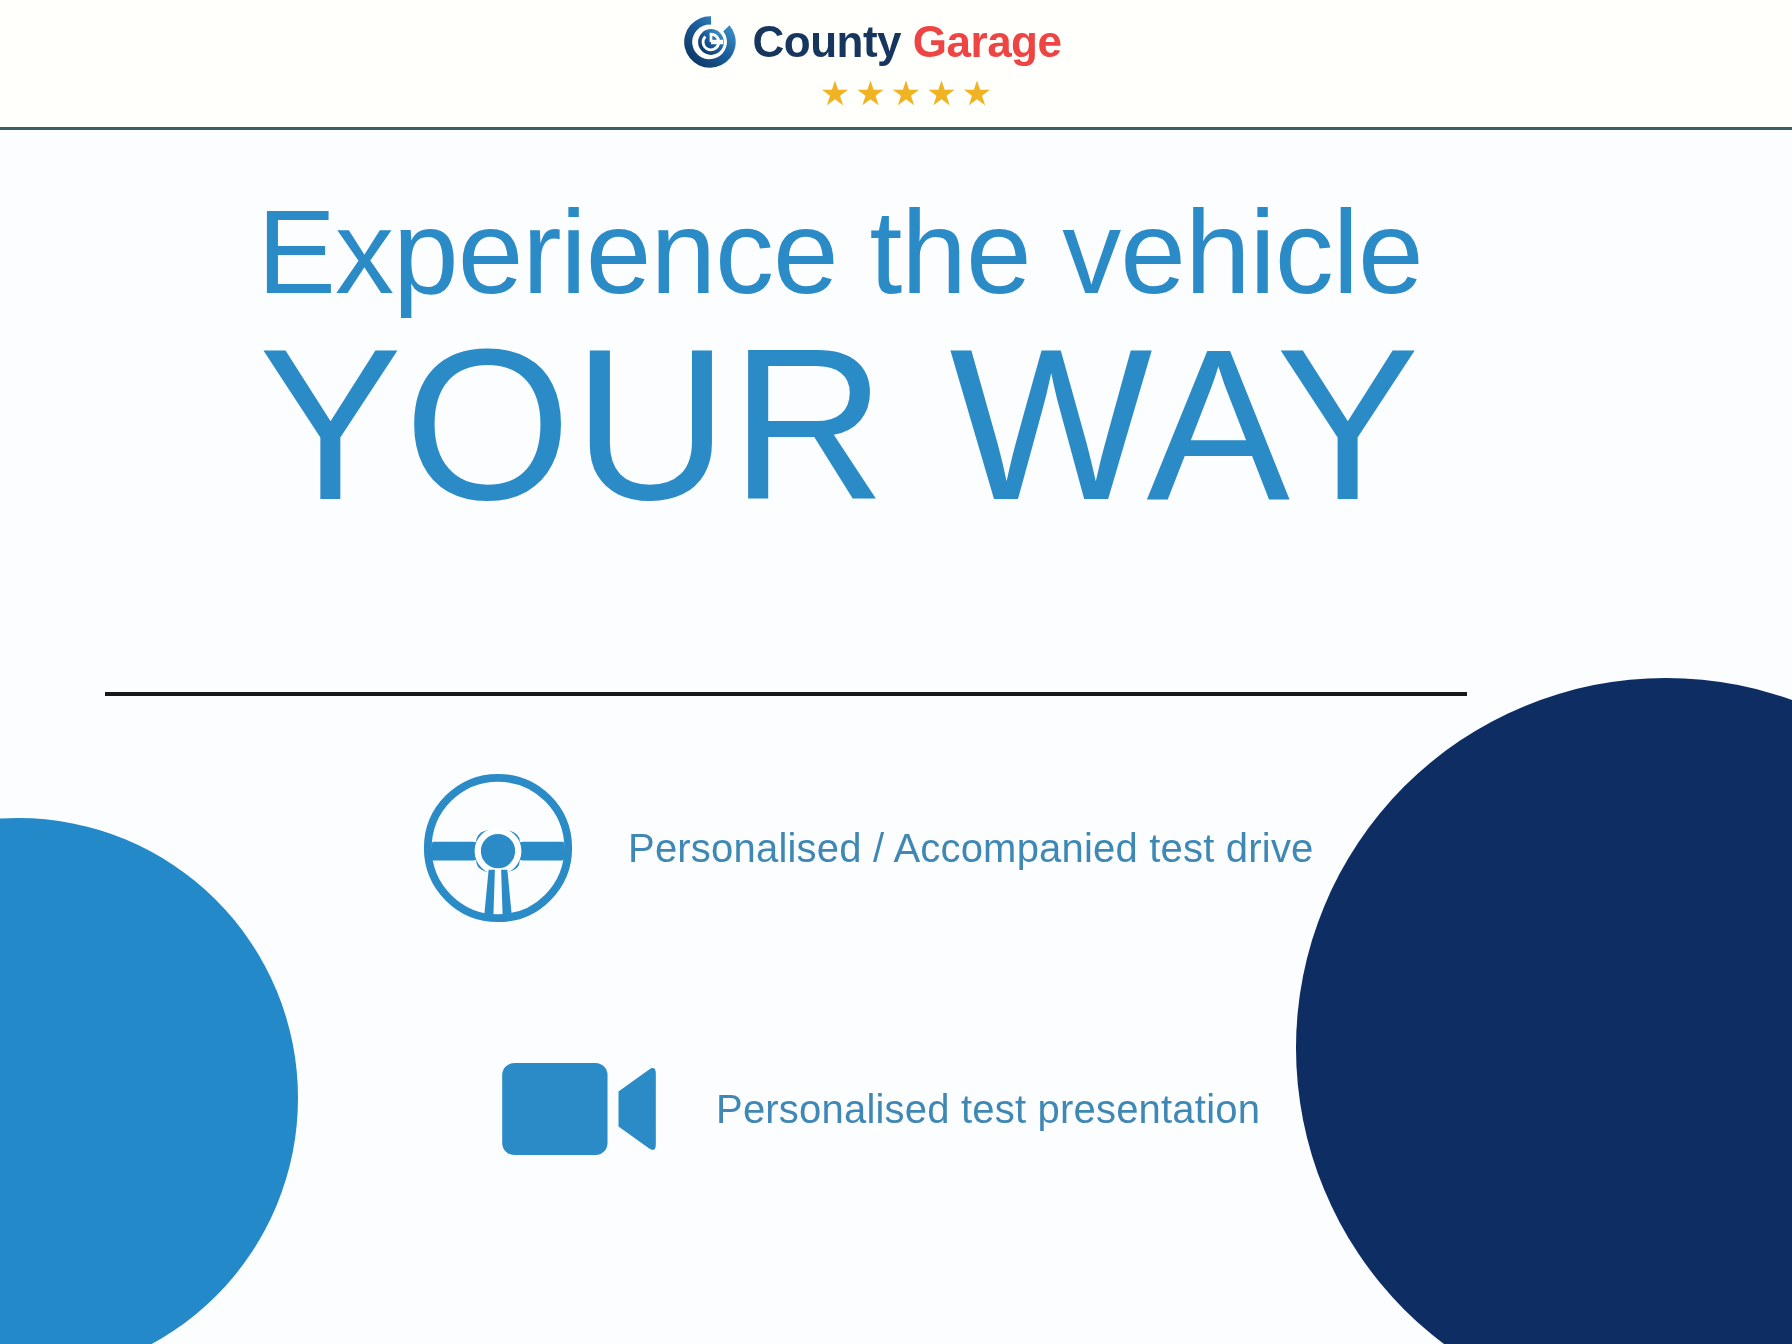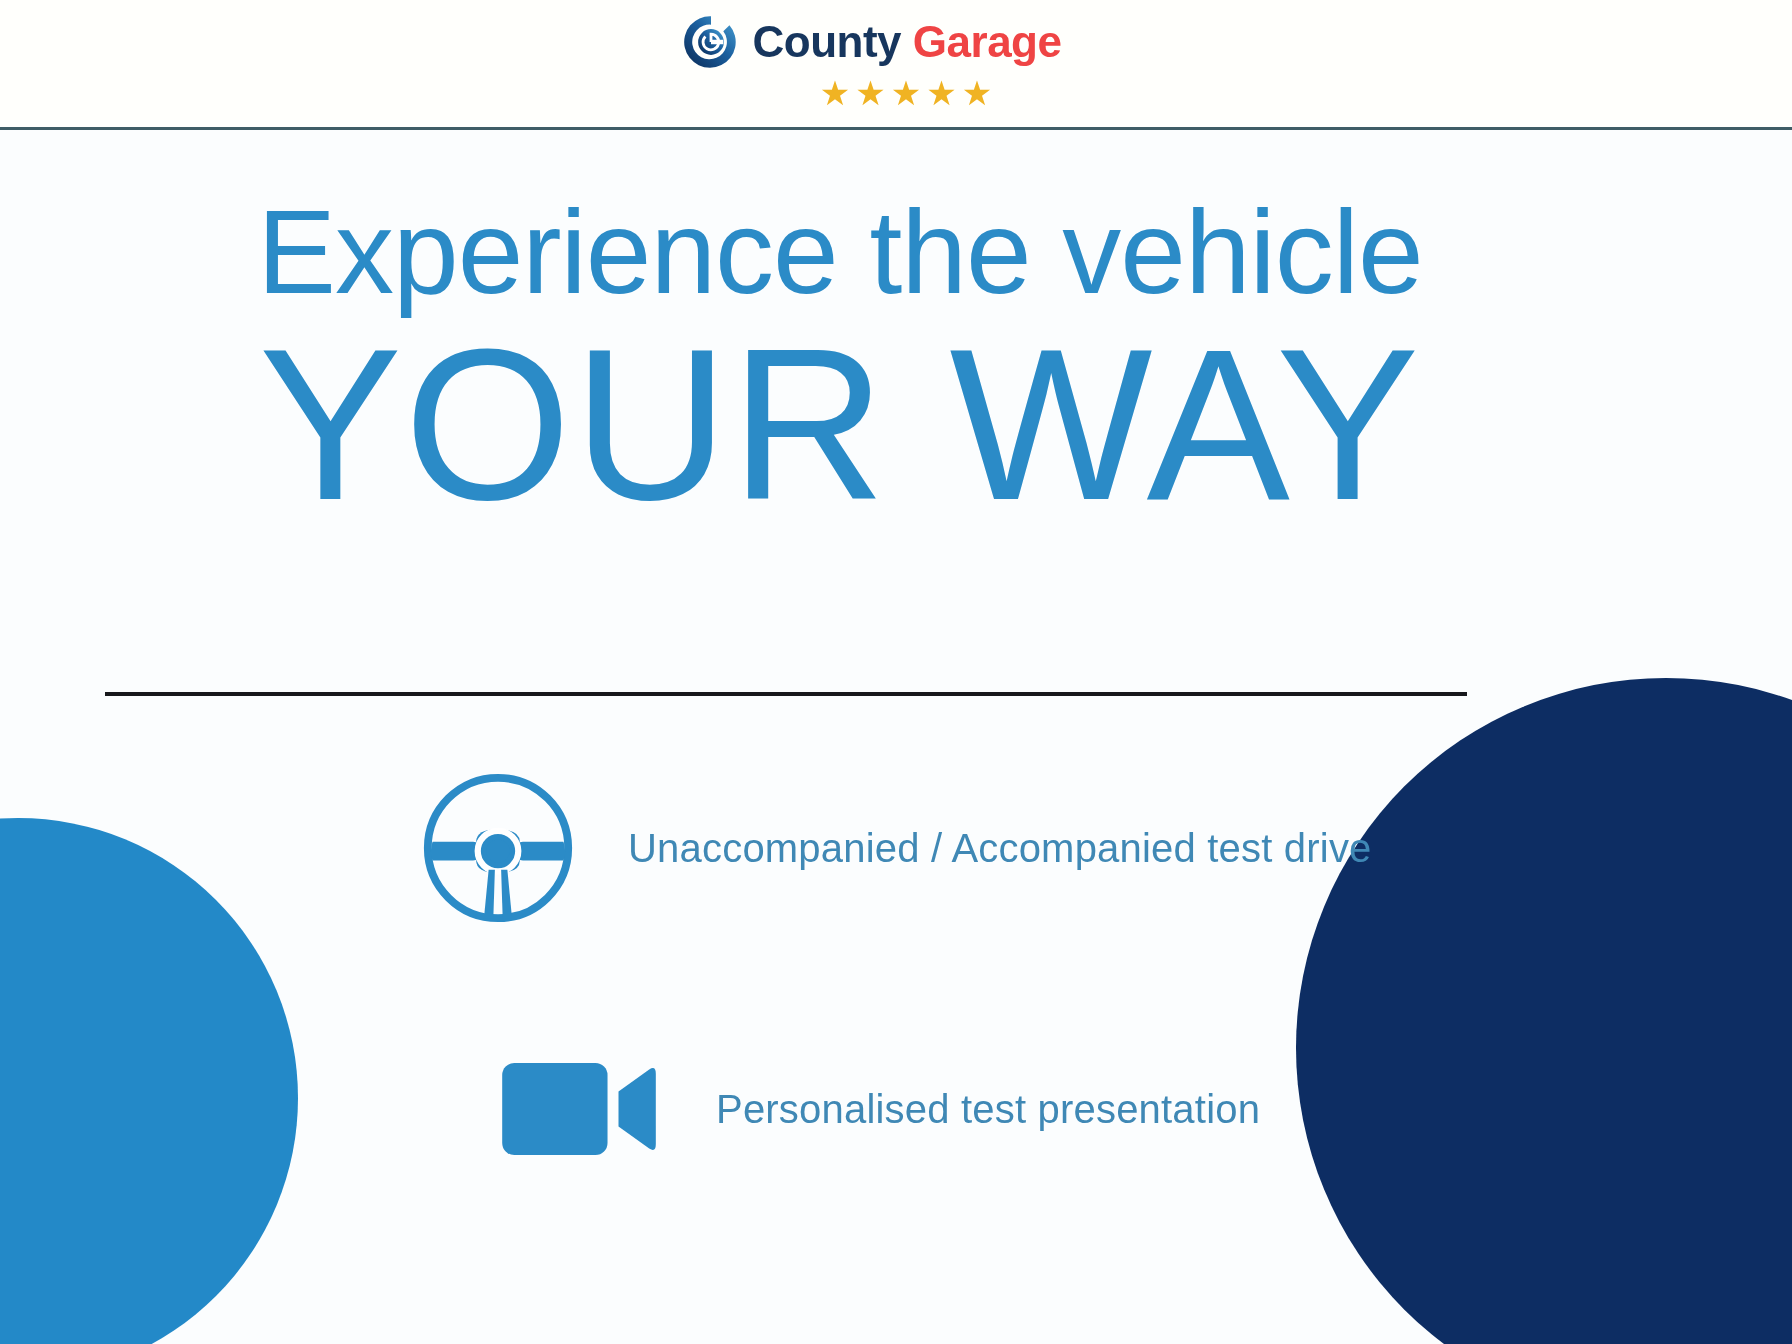--- a/index.html
+++ b/index.html
@@ -226,21 +226,21 @@
         <svg class="feature-icon icon-wheel" viewBox="0 0 100 100">
           <circle cx="50" cy="50" r="45" fill="none" stroke="#2b8bc7" stroke-width="5"></circle>
           <path d="M8 46 L34 46 Q38 46 40 50 L40 54 Q38 58 34 58 L8 58 Q6 52 8 46 Z" fill="#2b8bc7"></path>
           <path d="M92 46 L66 46 Q62 46 60 50 L60 54 Q62 58 66 58 L92 58 Q94 52 92 46 Z" fill="#2b8bc7"></path>
           <path d="M36 46 Q36 38 50 38 Q64 38 64 46 L64 58 Q64 66 50 66 Q36 66 36 58 Z" fill="#2b8bc7"></path>
           <circle cx="50" cy="52" r="13" fill="none" stroke="#ffffff" stroke-width="4"></circle>
           <circle cx="50" cy="52" r="7.5" fill="#2b8bc7"></circle>
           <path d="M44 64 L41 95 L47 95 L48 64 Z" fill="#2b8bc7"></path>
           <path d="M56 64 L59 95 L53 95 L52 64 Z" fill="#2b8bc7"></path>
         </svg>
-        <div class="feature-label">Unaccompanied / Accompanied test drive</div>
+        <div class="feature-label">Personalised / Accompanied test drive</div>
       </div>
 
       <div class="feature feature-2">
         <svg class="feature-icon icon-video" viewBox="0 0 144 100">
           <rect x="2" y="8" width="96" height="84" rx="11" ry="11" fill="#2b8bc7"></rect>
           <path d="M108 34 L136 14 Q142 10 142 18 L142 82 Q142 90 136 86 L108 66 Z" fill="#2b8bc7"></path>
         </svg>
         <div class="feature-label">Personalised test presentation</div>
       </div>
 

